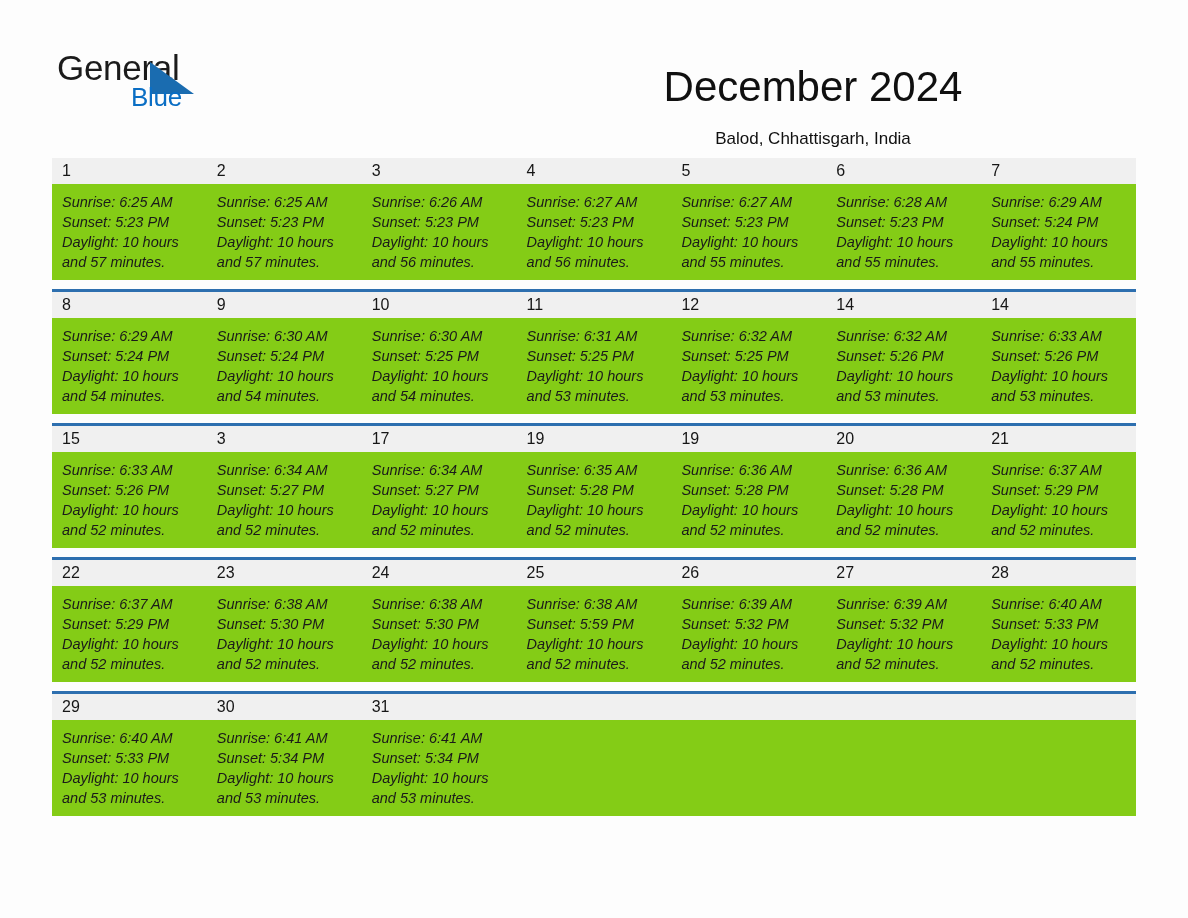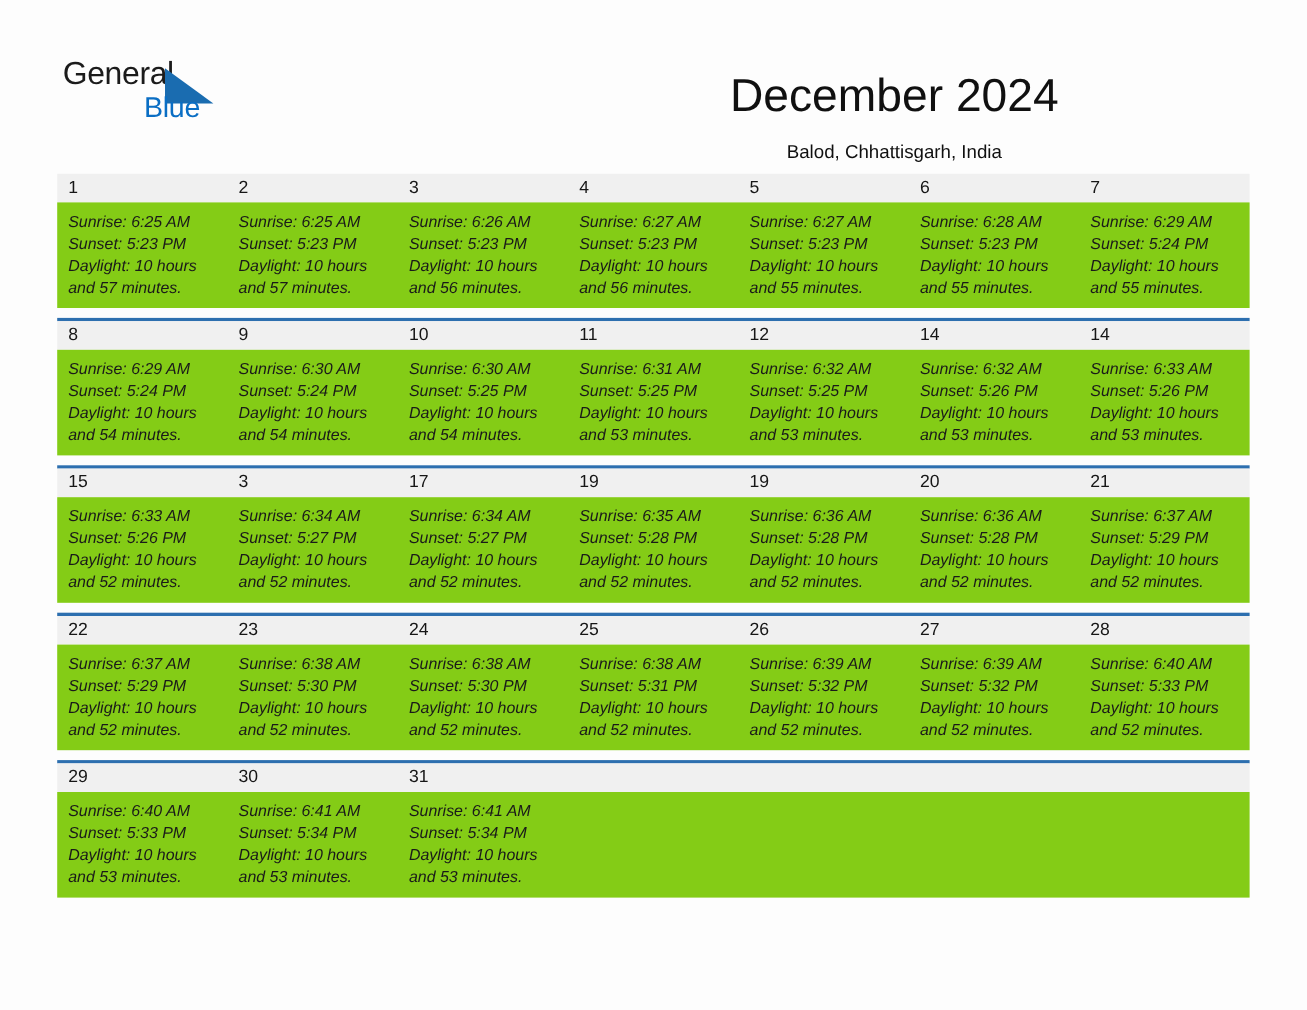--- a/index.html
+++ b/index.html
@@ -33,21 +33,21 @@
     position: absolute;
     left: 57px;
     top: 50px;
     width: 260px;
     height: 66px;
   }
   .logo-general {
     position: absolute;
     left: 0;
     top: 0;
-    font-size: 29px;
+    font-size: 35px;
     line-height: 35px;
     letter-spacing: -0.3px;
     color: #1b1b1b;
     font-family: "Liberation Sans", sans-serif;
   }
   .logo-blue {
     position: absolute;
     left: 74px;
     top: 30px;
     font-size: 26px;
@@ -370,21 +370,21 @@
           <div class="day-line">and 52 minutes.</div>
         </div>
         <div class="day-cell">
           <div class="day-line">Sunrise: 6:38 AM</div>
           <div class="day-line">Sunset: 5:30 PM</div>
           <div class="day-line">Daylight: 10 hours</div>
           <div class="day-line">and 52 minutes.</div>
         </div>
         <div class="day-cell">
           <div class="day-line">Sunrise: 6:38 AM</div>
-          <div class="day-line">Sunset: 5:31 PM</div>
+          <div class="day-line">Sunset: 5:59 PM</div>
           <div class="day-line">Daylight: 10 hours</div>
           <div class="day-line">and 52 minutes.</div>
         </div>
         <div class="day-cell">
           <div class="day-line">Sunrise: 6:39 AM</div>
           <div class="day-line">Sunset: 5:32 PM</div>
           <div class="day-line">Daylight: 10 hours</div>
           <div class="day-line">and 52 minutes.</div>
         </div>
         <div class="day-cell">

